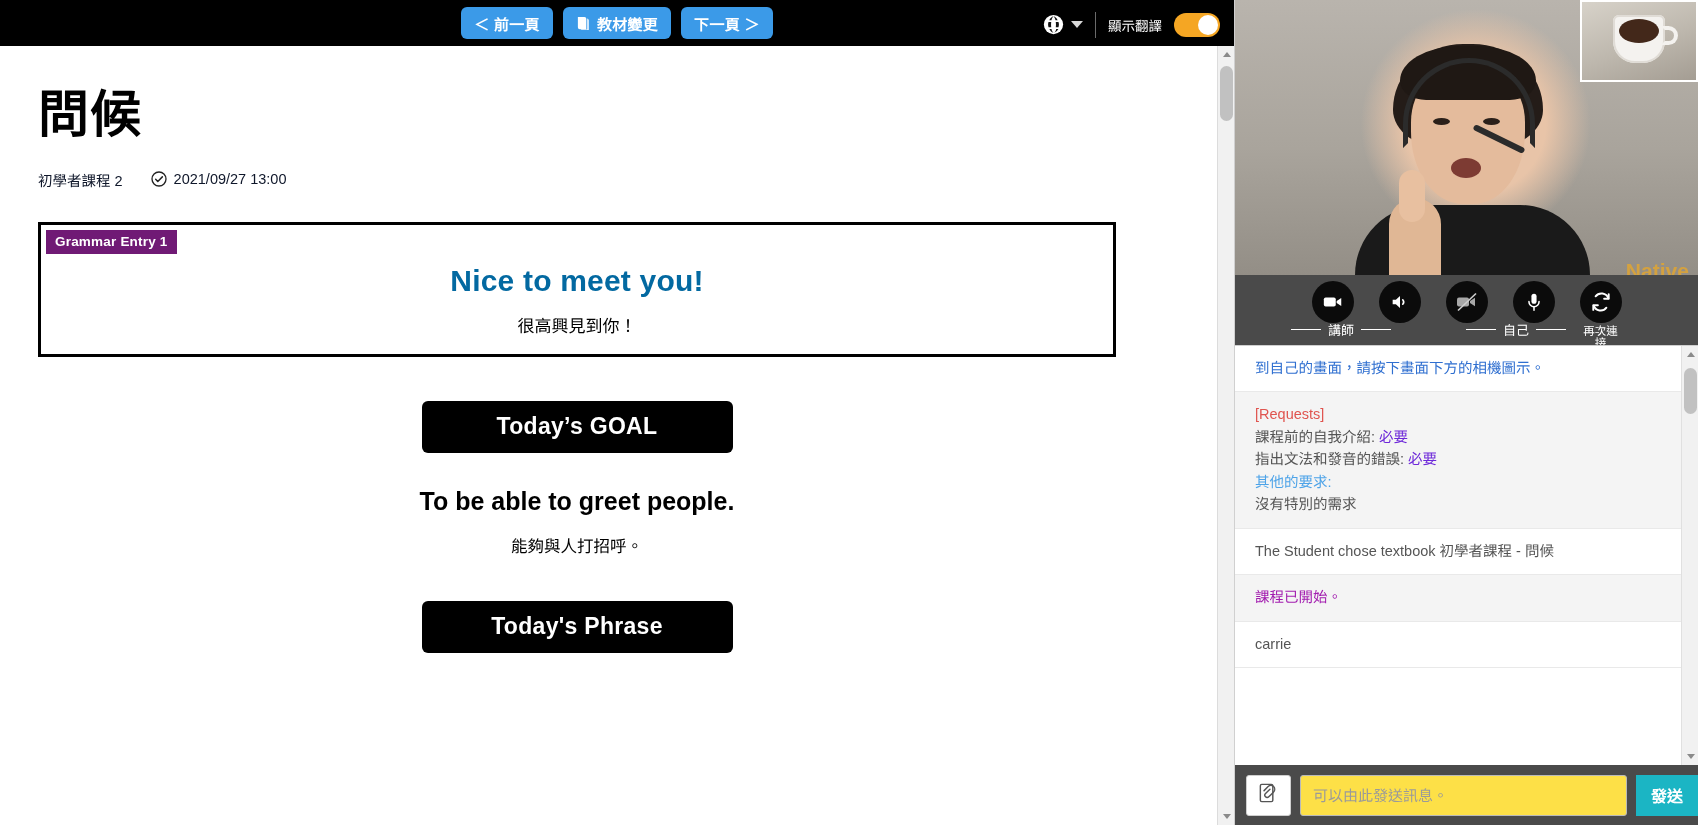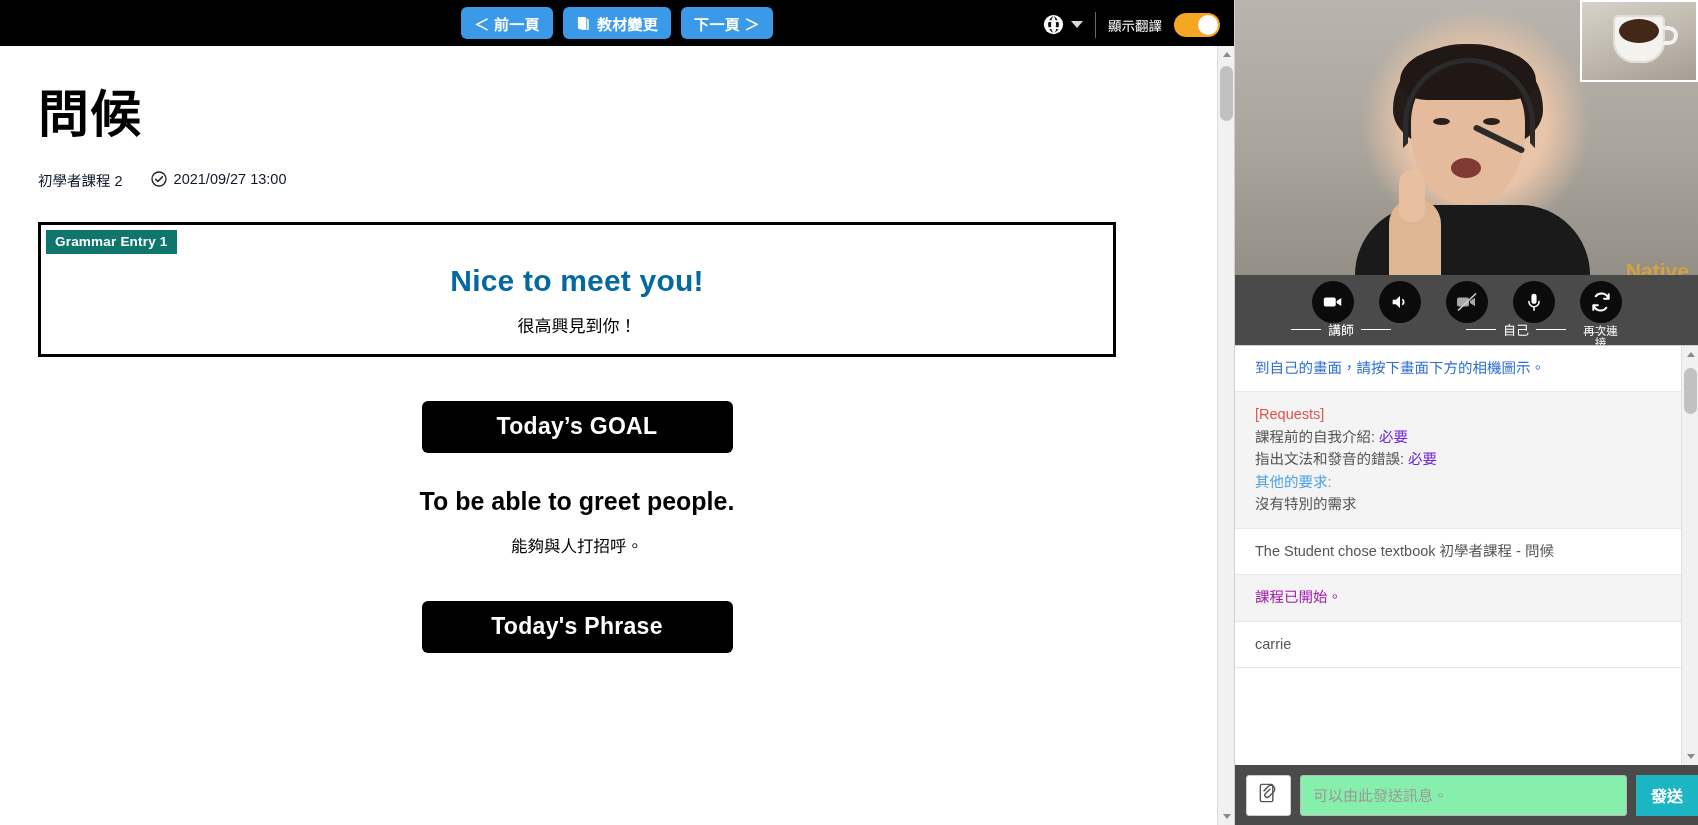--- a/index.html
+++ b/index.html
@@ -118,21 +118,21 @@
     margin-top: 32px;
     border: 3px solid #000;
     background: #fff;
     position: relative;
     height: 135px;
     width: 1078px;
   }
   .grammar-badge {
     position: absolute;
     left: 5px; top: 5px;
-    background: #0f766e;
+    background: #701a75;
     color: #fff;
     font-size: 13.5px;
     font-weight: 700;
     padding: 4px 9px 5px 9px;
     letter-spacing: .2px;
   }
   .grammar-en {
     text-align: center;
     font-size: 30px;
     font-weight: 700;
@@ -459,21 +459,21 @@
     width: 45px; height: 41px;
     background: #ffffff;
     border: 1px solid #cfcfcf;
     border-radius: 3px;
     display: flex; align-items: center; justify-content: center;
     cursor: pointer;
   }
   .msg-input {
     flex: 1;
     height: 41px;
-    background: #86efac;
+    background: #fde047;
     border: 1px solid #b9b9b9;
     border-radius: 3px;
     padding: 0 12px;
     font-size: 15px;
     color: #333;
     font-family: "Liberation Sans", "DejaVu Sans", sans-serif;
     outline: none;
   }
   .msg-input::placeholder { color: #9a9a9a; }
   .send-btn {

